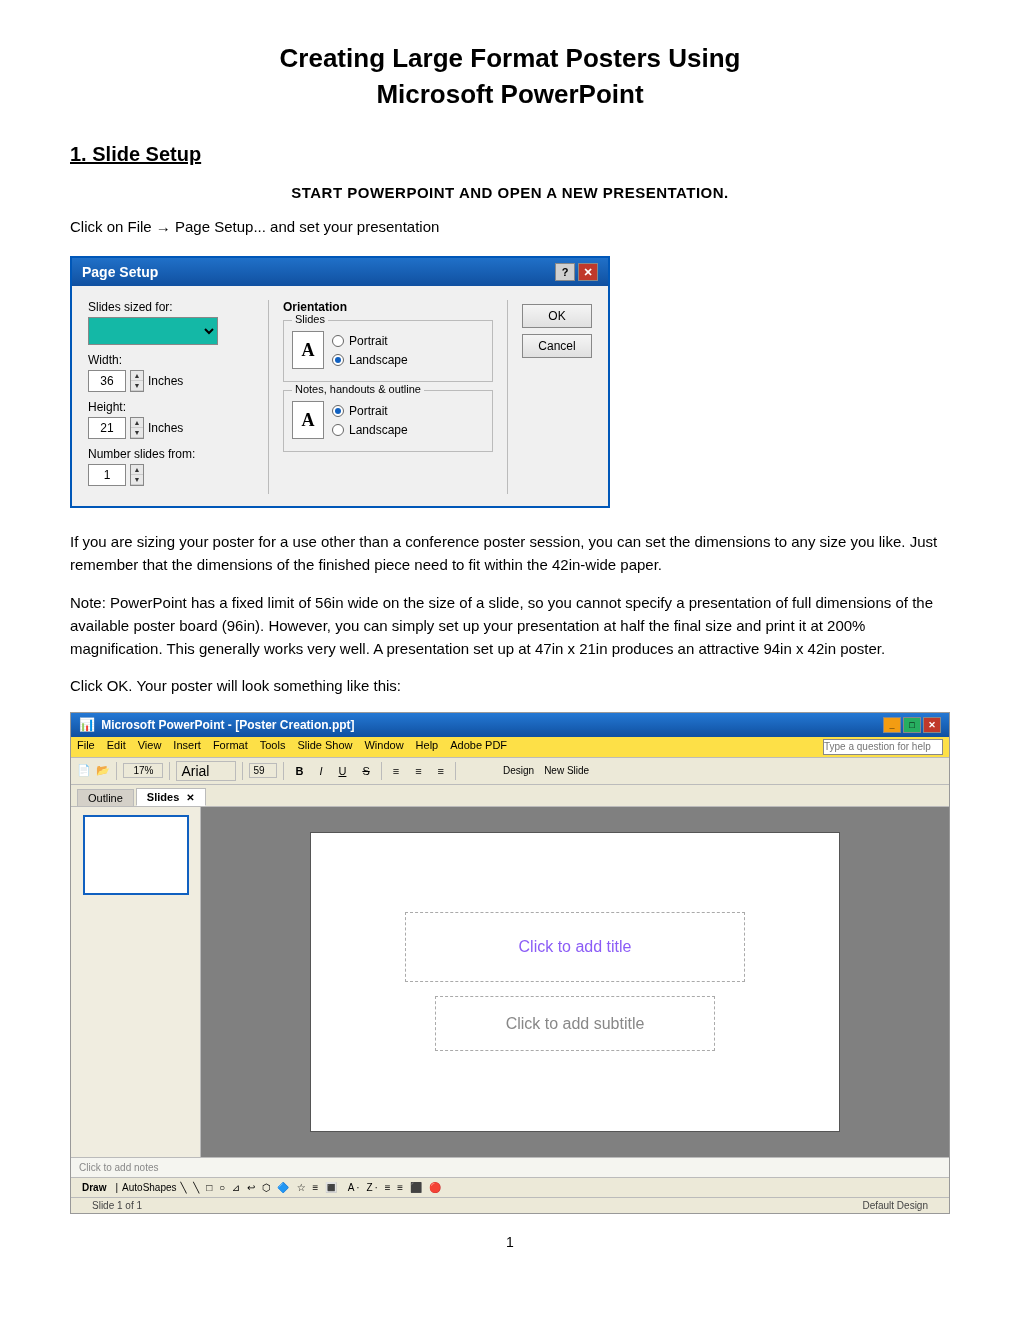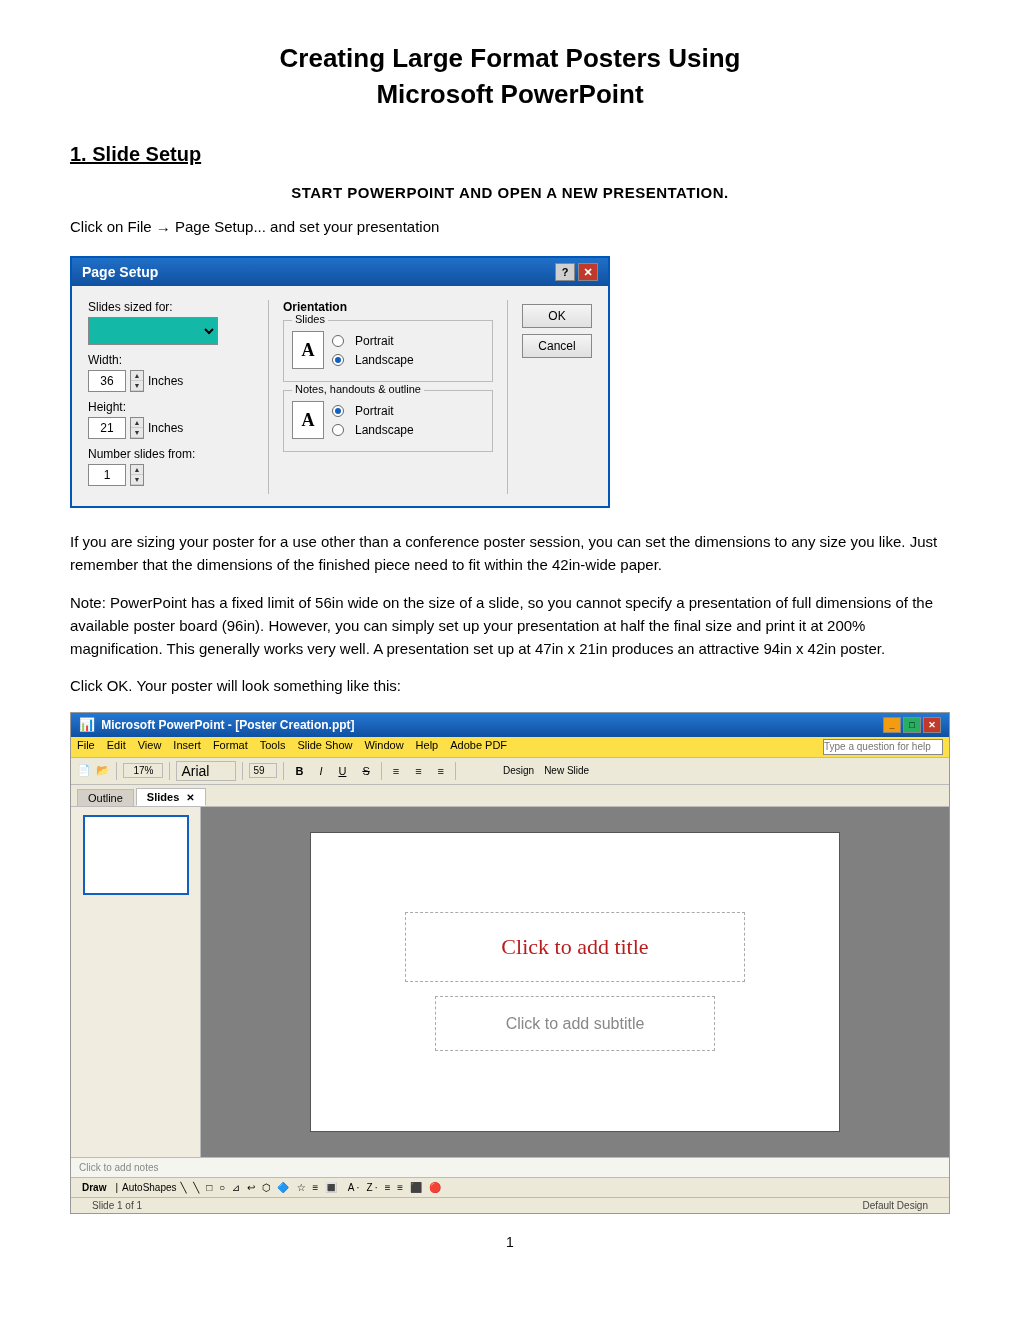--- a/index.html
+++ b/index.html
@@ -218,21 +218,21 @@
 
     .radio-options {
       display: flex;
       flex-direction: column;
       gap: 5px;
     }
 
     .radio-row {
       display: flex;
       align-items: center;
-      gap: 11px;
+      gap: 5px;
       font-size: 12px;
     }
 
     .radio-dot {
       width: 12px;
       height: 12px;
       border: 1px solid #666;
       border-radius: 50%;
       background: #fff;
       display: flex;
@@ -421,23 +421,23 @@
       gap: 14px;
     }
 
     .slide-title-box {
       border: 1px dashed #aaa;
       width: 340px;
       height: 70px;
       display: flex;
       align-items: center;
       justify-content: center;
-      font-size: 22px;
-      color: #b91c1c;
-      font-family: Liberation Serif, serif;
+      font-size: 16px;
+      color: #8b5cf6;
+      font-family: Liberation Sans, sans-serif;
     }
 
     .slide-subtitle-box {
       border: 1px dashed #aaa;
       width: 280px;
       height: 55px;
       display: flex;
       align-items: center;
       justify-content: center;
       font-size: 16px;

